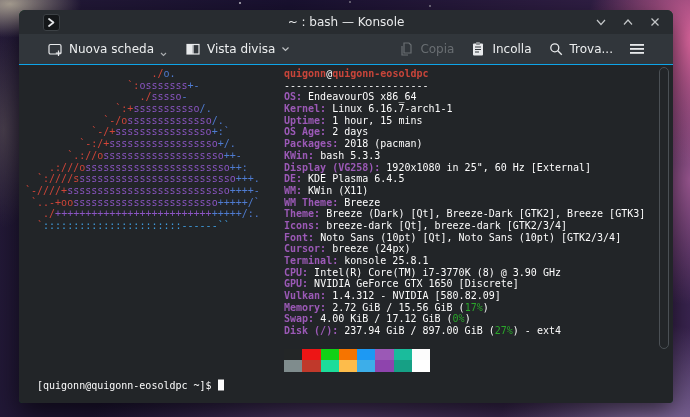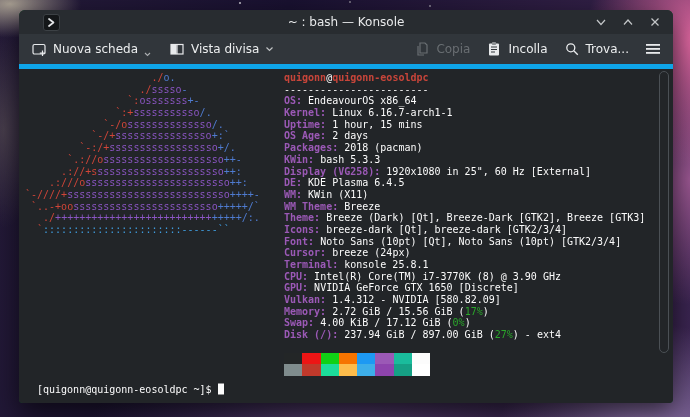--- a/index.html
+++ b/index.html
@@ -33,22 +33,22 @@
     display:flex;align-items:center;justify-content:center;box-sizing:border-box;
   }
   .win-title{
     position:absolute;left:0;right:0;top:0;height:24px;line-height:24px;
     text-align:center;color:#e8eaeb;font-size:12px;
   }
   .win-controls{position:absolute;right:12px;top:0;height:24px;display:flex;align-items:center;gap:15px;}
   .win-btn{width:12px;height:12px;display:flex;align-items:center;justify-content:center;cursor:pointer;}
   
   .toolbar{
-    height:30px;background:#31363b;border-bottom:5px solid #0ea5e9;
-    display:flex;align-items:center;padding:0 12px;gap:18px;flex:0 0 auto;
+    height:30px;background:#31363b;border-bottom:1px solid #0ea5e9;
+    display:flex;align-items:center;padding:0 28px;gap:18px;flex:0 0 auto;
   }
   .tb-btn{display:flex;align-items:center;gap:6px;color:#eceeef;font-size:12px;cursor:pointer;position:relative;}
   .tb-btn.disabled{color:#696e72;}
   .tb-spacer{flex:1;}
   .tb-right{display:flex;align-items:center;gap:16px;justify-content:flex-end;}
   .mini-chev{transform:translateY(5px);opacity:.85;}
   
   .terminal{
     position:relative;flex:1;background:#222528;
     font-family:"DejaVu Sans Mono",monospace;font-size:10px;line-height:11.7px;
@@ -162,29 +162,29 @@
           <rect x="1" y="6" width="14" height="1.8" fill="#e8eaec"></rect>
           <rect x="1" y="10" width="14" height="1.8" fill="#e8eaec"></rect>
         </svg>
       </div>
     </div>
   </div>
 
   <div class="terminal">
     <div class="logo">
         <div class="tline"><span class="logo-red">                     ./</span><span class="logo-blue">o.</span></div>
+        <div class="tline"><span class="logo-red">                 `:</span><span class="logo-purple">osssssss</span><span class="logo-blue">+-</span></div>
         <div class="tline"><span class="logo-red">                   ./</span><span class="logo-purple">sssso</span><span class="logo-blue">-</span></div>
-        <div class="tline"><span class="logo-red">                 `:</span><span class="logo-purple">osssssss</span><span class="logo-blue">+-</span></div>
         <div class="tline"><span class="logo-red">               `:+</span><span class="logo-purple">sssssssssso</span><span class="logo-blue">/.</span></div>
         <div class="tline"><span class="logo-red">             `-/o</span><span class="logo-purple">ssssssssssssso</span><span class="logo-blue">/.</span></div>
         <div class="tline"><span class="logo-red">           `-/+</span><span class="logo-purple">ssssssssssssssso</span><span class="logo-blue">+:`</span></div>
         <div class="tline"><span class="logo-red">         `-:/+</span><span class="logo-purple">ssssssssssssssssso</span><span class="logo-blue">+/.</span></div>
         <div class="tline"><span class="logo-red">       `.://o</span><span class="logo-purple">ssssssssssssssssssso</span><span class="logo-blue">++-</span></div>
-        <div class="tline"><span class="logo-red">      .://+s</span><span class="logo-purple">sssssssssssssssssssso</span><span class="logo-blue">++:</span></div>
         <div class="tline"><span class="logo-red">    .:///o</span><span class="logo-purple">ssssssssssssssssssssssso</span><span class="logo-blue">++:</span></div>
+        <div class="tline"><span class="logo-red">  `:////s</span><span class="logo-purple">ssssssssssssssssssssssssso</span><span class="logo-blue">+++.</span></div>
         <div class="tline"><span class="logo-red">`-////+</span><span class="logo-purple">sssssssssssssssssssssssssso</span><span class="logo-blue">++++-</span></div>
         <div class="tline"><span class="logo-red"> `..-+oo</span><span class="logo-purple">ssssssssssssssssssssssso</span><span class="logo-blue">+++++/`</span></div>
         <div class="tline"><span class="logo-red">   ./</span><span class="logo-purple">++++++++++++++++++++++++++</span><span class="logo-blue">+++++/:.</span></div>
         <div class="tline"><span class="logo-red">  `</span><span class="logo-cyan">:::::::::::::::::::::::------``</span></div>
       </div>
 
     <div class="info">
       <div class="tline"><span class="user-red">quigonn</span><span>@</span><span class="user-red">quigonn-eosoldpc</span></div>
       <div class="tline">------------------------</div>
       <div>

